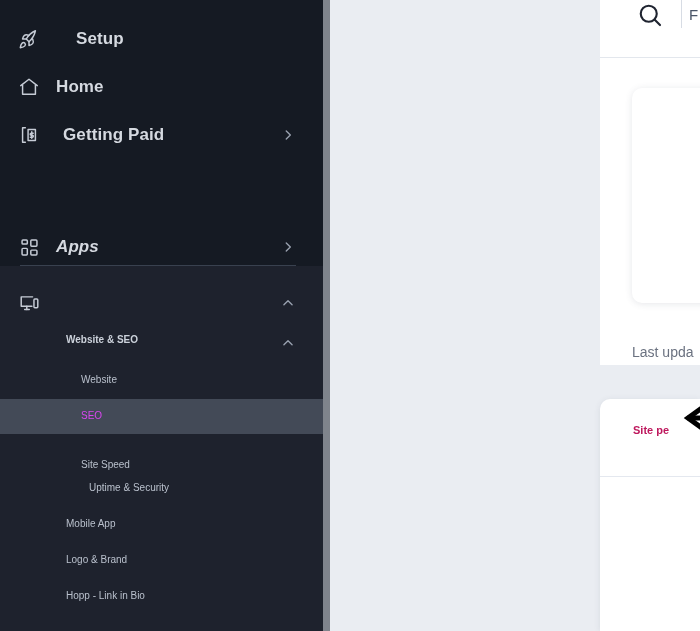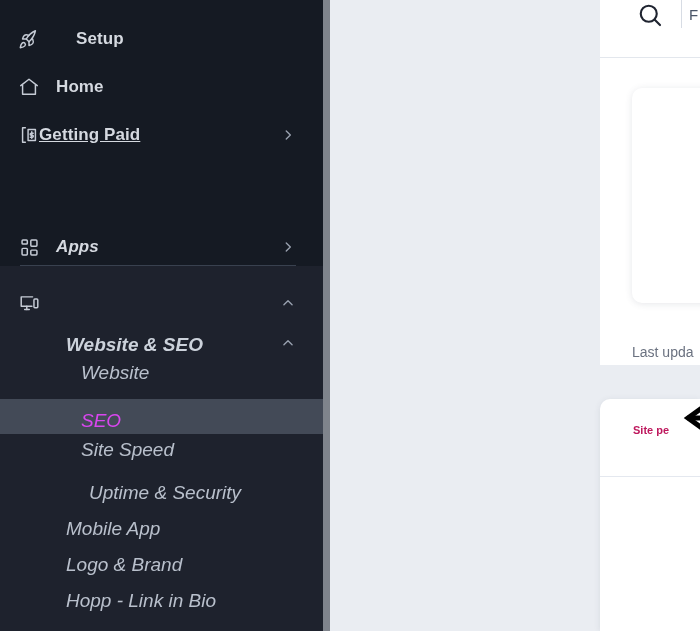--- a/index.html
+++ b/index.html
@@ -65,24 +65,23 @@
     right: 28px;
     top: 50%;
     transform: translateY(-50%);
     width: 14px;
     height: 14px;
   }
   .nav-chevron svg { display: block; }
 
   .sub-label {
     position: absolute;
-    font-size: 19px;
+    font-size: 10px;
     color: #b9c0cc;
     white-space: nowrap;
-    font-style: italic;
   }
   .sub-label.bold { font-weight: bold; color: #ccd2db; }
 
   #divider {
     position: absolute;
     left: 20px;
     top: 265px;
     width: 276px;
     height: 1px;
     background: #39414f;
@@ -244,21 +243,21 @@
 
   <div class="nav-item" style="top:111px;">
     <span class="nav-icon">
       <svg width="22" height="22" viewBox="0 0 24 24" fill="none" stroke="#c6ccd6" stroke-width="1.6" stroke-linecap="round" stroke-linejoin="round">
         <path d="M8 4H5v16h3"></path>
         <path d="M11 6h8v12h-8z"></path>
         <path d="M15 8.5v7"></path>
         <path d="M16.6 10h-2.2a1.1 1.1 0 0 0 0 2.2h1.2a1.1 1.1 0 0 1 0 2.2h-2.2"></path>
       </svg>
     </span>
-    <span class="nav-label" style="left:39px;text-decoration:underline;">Getting Paid</span>
+    <span class="nav-label" style="left:63px;">Getting Paid</span>
     <span class="nav-chevron">
       <svg width="14" height="14" viewBox="0 0 24 24" fill="none" stroke="#9aa2b0" stroke-width="2.3" stroke-linecap="round" stroke-linejoin="round">
         <path d="M9 5l7 7-7 7"></path>
       </svg>
     </span>
   </div>
 
 
   <div class="nav-item" style="top:223px;font-style:italic;">
     <span class="nav-icon">
@@ -299,30 +298,30 @@
     <span class="sub-label bold" style="left:66px;top:13px;">Website &amp; SEO</span>
     <span class="nav-chevron">
       <svg width="14" height="14" viewBox="0 0 24 24" fill="none" stroke="#9aa2b0" stroke-width="2.3" stroke-linecap="round" stroke-linejoin="round">
         <path d="M5 15l7-7 7 7"></path>
       </svg>
     </span>
   </div>
 
   <div id="seo-highlight"></div>
 
-  <div class="nav-item" style="top:353px;height:36px;text-align:right;">
+  <div class="nav-item" style="top:365px;height:36px;text-align:right;">
     <span class="sub-label" style="left:81px;top:9px;">Website</span>
   </div>
 
   <div class="nav-item" style="top:401px;height:36px;">
     <span class="sub-label" style="left:81px;top:9px;color:#d946ef;">SEO</span>
   </div>
 
   <div class="nav-item" style="top:437px;height:36px;">
-    <span class="sub-label" style="left:81px;top:2px;">Site Speed</span>
+    <span class="sub-label" style="left:81px;top:22px;">Site Speed</span>
   </div>
 
   <div class="nav-item" style="top:473px;height:36px;margin-left:8px;">
     <span class="sub-label" style="left:81px;top:9px;">Uptime &amp; Security</span>
   </div>
 
   <div class="nav-item" style="top:509px;height:36px;">
     <span class="sub-label" style="left:66px;top:9px;">Mobile App</span>
   </div>
 

